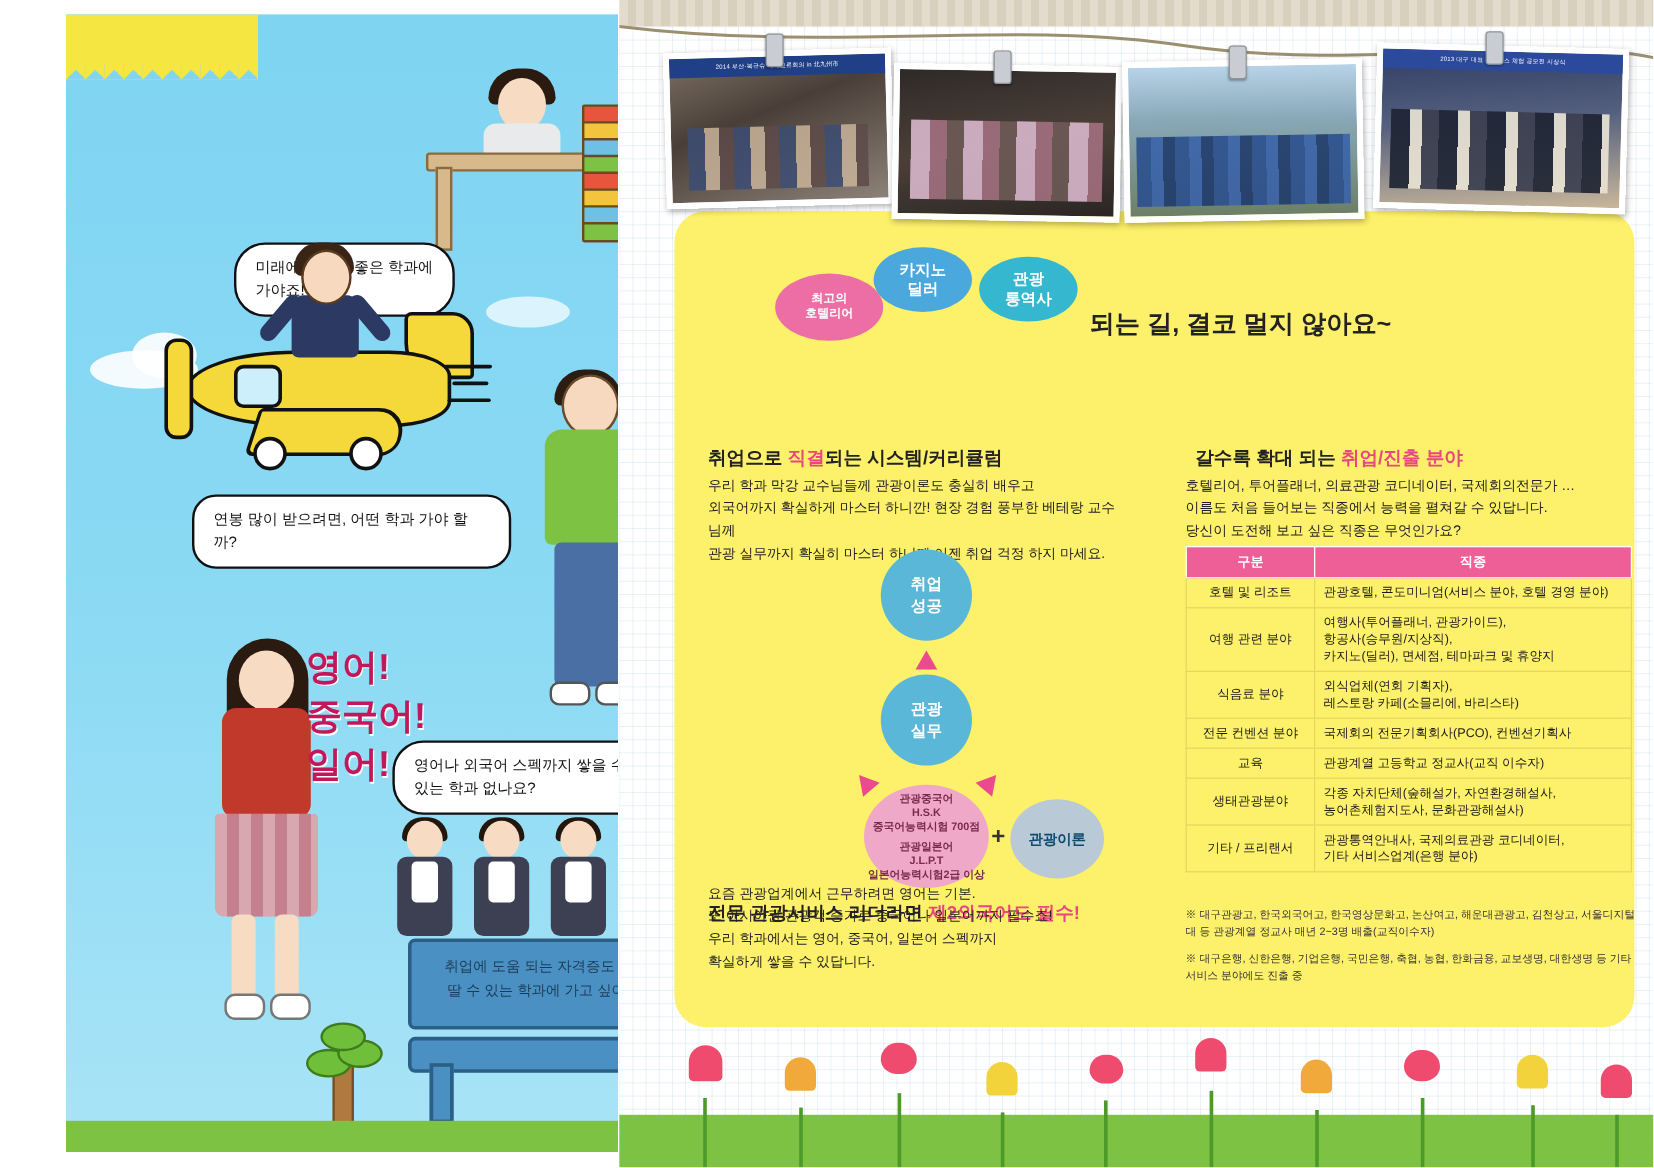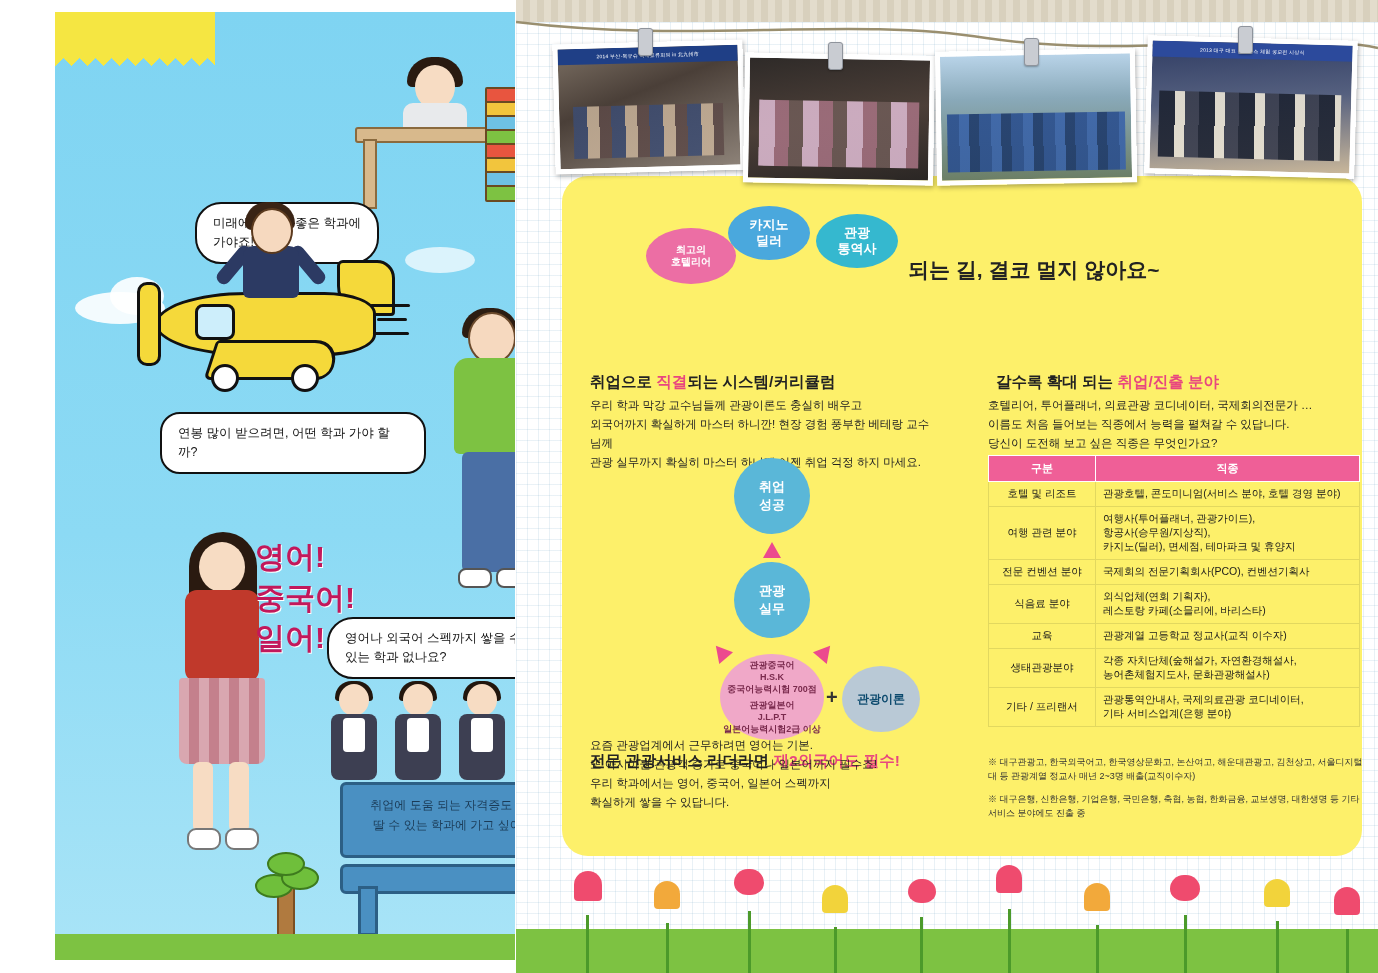--- a/index.html
+++ b/index.html
@@ -461,27 +461,27 @@
             <td class="cat">호텔 및 리조트</td>
             <td style="white-space:pre-line;">관광호텔, 콘도미니엄(서비스 분야, 호텔 경영 분야)</td>
           </tr>
           <tr>
             <td class="cat">여행 관련 분야</td>
             <td style="white-space:pre-line;">여행사(투어플래너, 관광가이드),
 항공사(승무원/지상직),
 카지노(딜러), 면세점, 테마파크 및 휴양지</td>
           </tr>
           <tr>
-            <td class="cat">전문 컨벤션 분야</td>
-            <td style="white-space:pre-line;">국제회의 전문기획회사(PCO), 컨벤션기획사</td>
-          </tr>
-          <tr>
             <td class="cat">식음료 분야</td>
             <td style="white-space:pre-line;">외식업체(연회 기획자),
 레스토랑 카페(소믈리에, 바리스타)</td>
+          </tr>
+          <tr>
+            <td class="cat">전문 컨벤션 분야</td>
+            <td style="white-space:pre-line;">국제회의 전문기획회사(PCO), 컨벤션기획사</td>
           </tr>
           <tr>
             <td class="cat">교육</td>
             <td style="white-space:pre-line;">관광계열 고등학교 정교사(교직 이수자)</td>
           </tr>
           <tr>
             <td class="cat">생태관광분야</td>
             <td style="white-space:pre-line;">각종 자치단체(숲해설가, 자연환경해설사,
 농어촌체험지도사, 문화관광해설사)</td>
           </tr>

